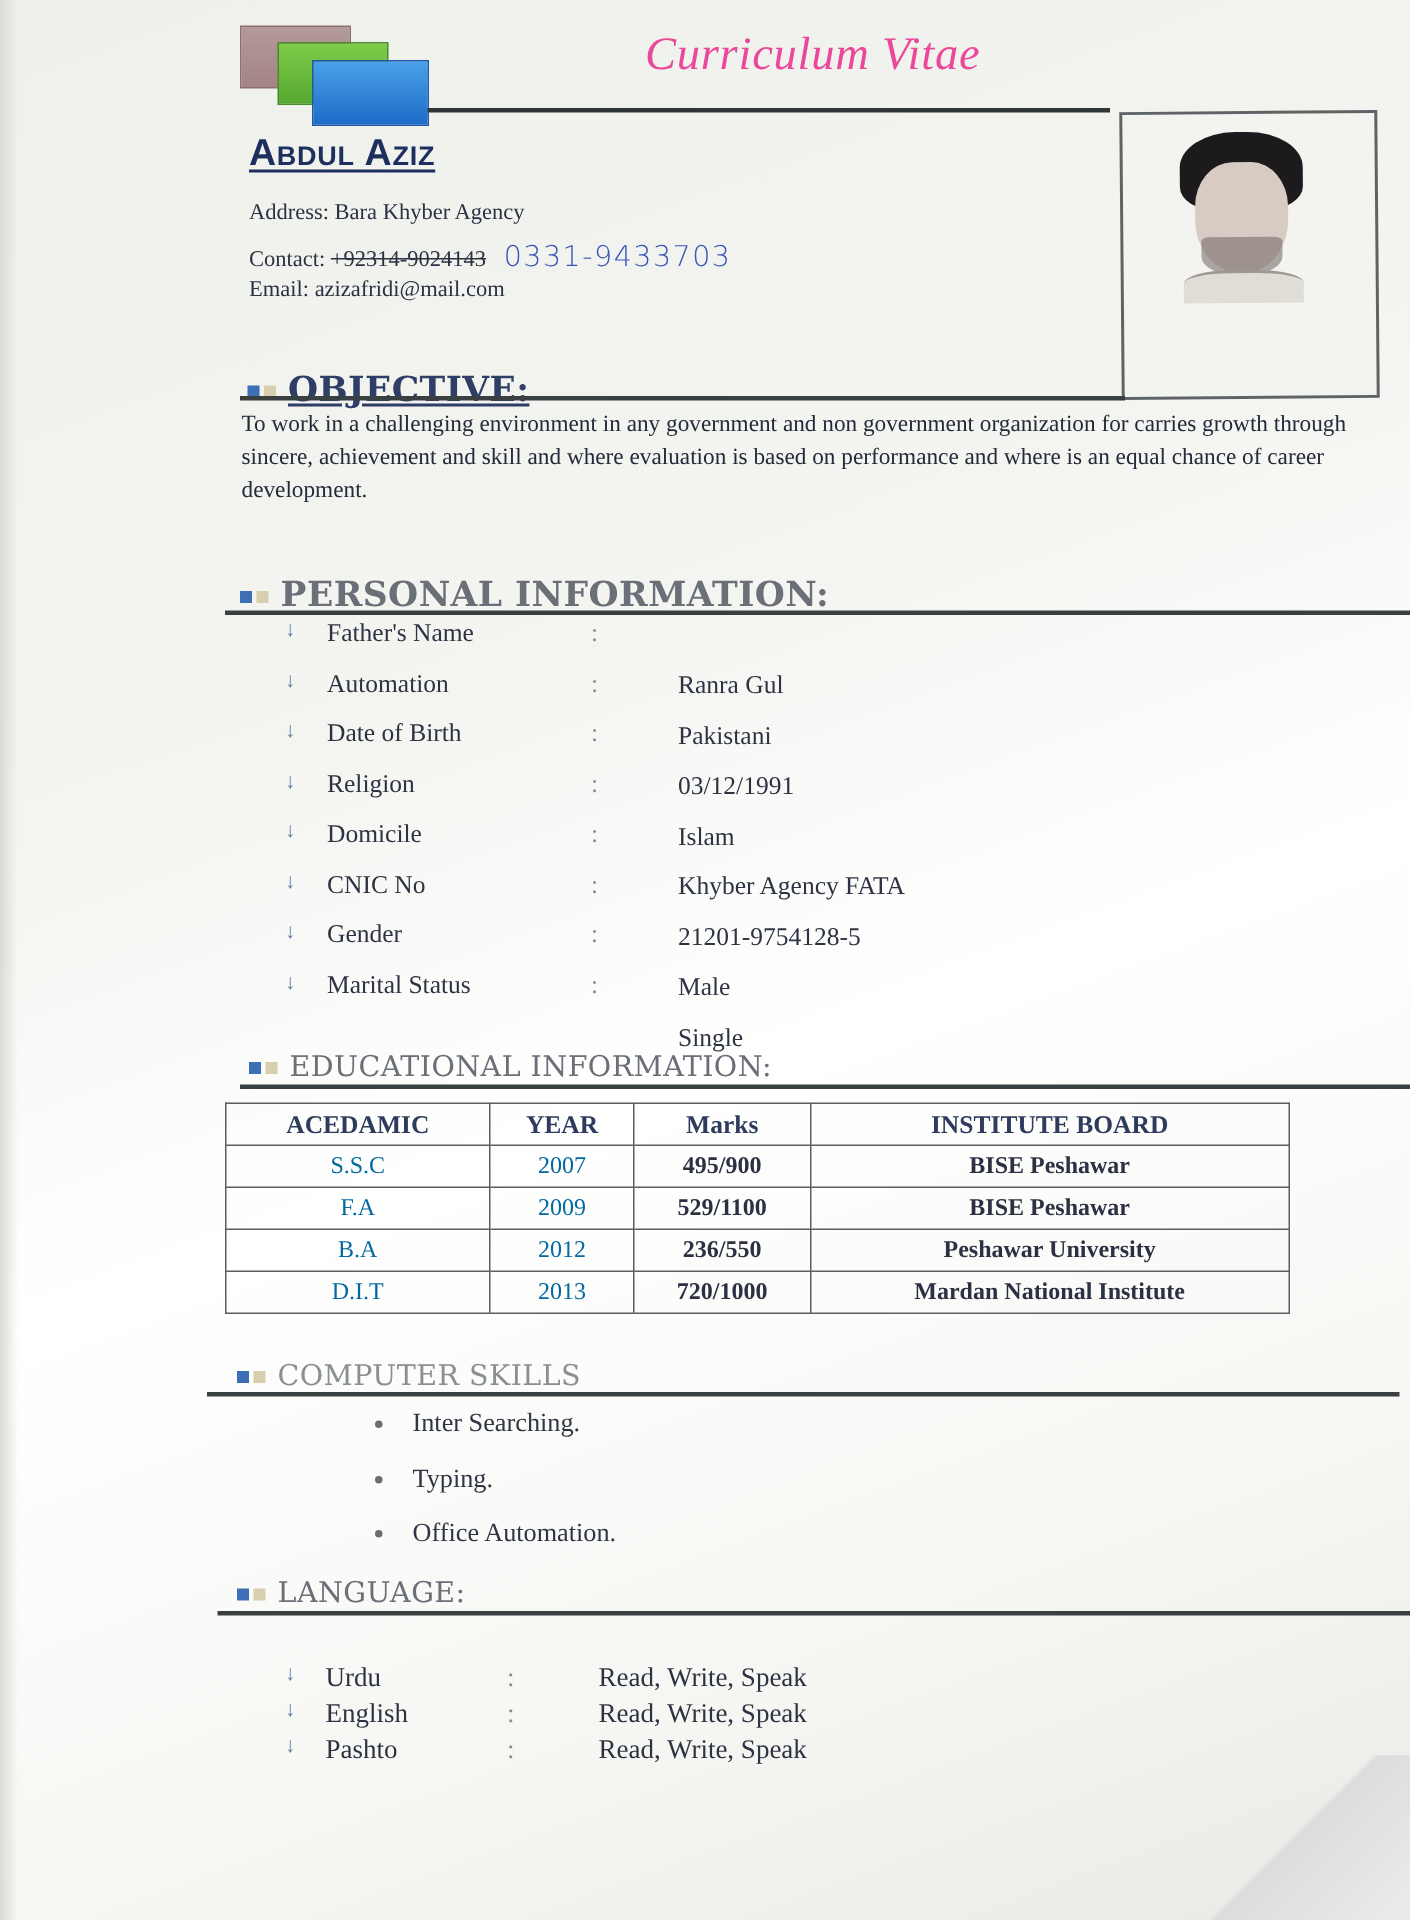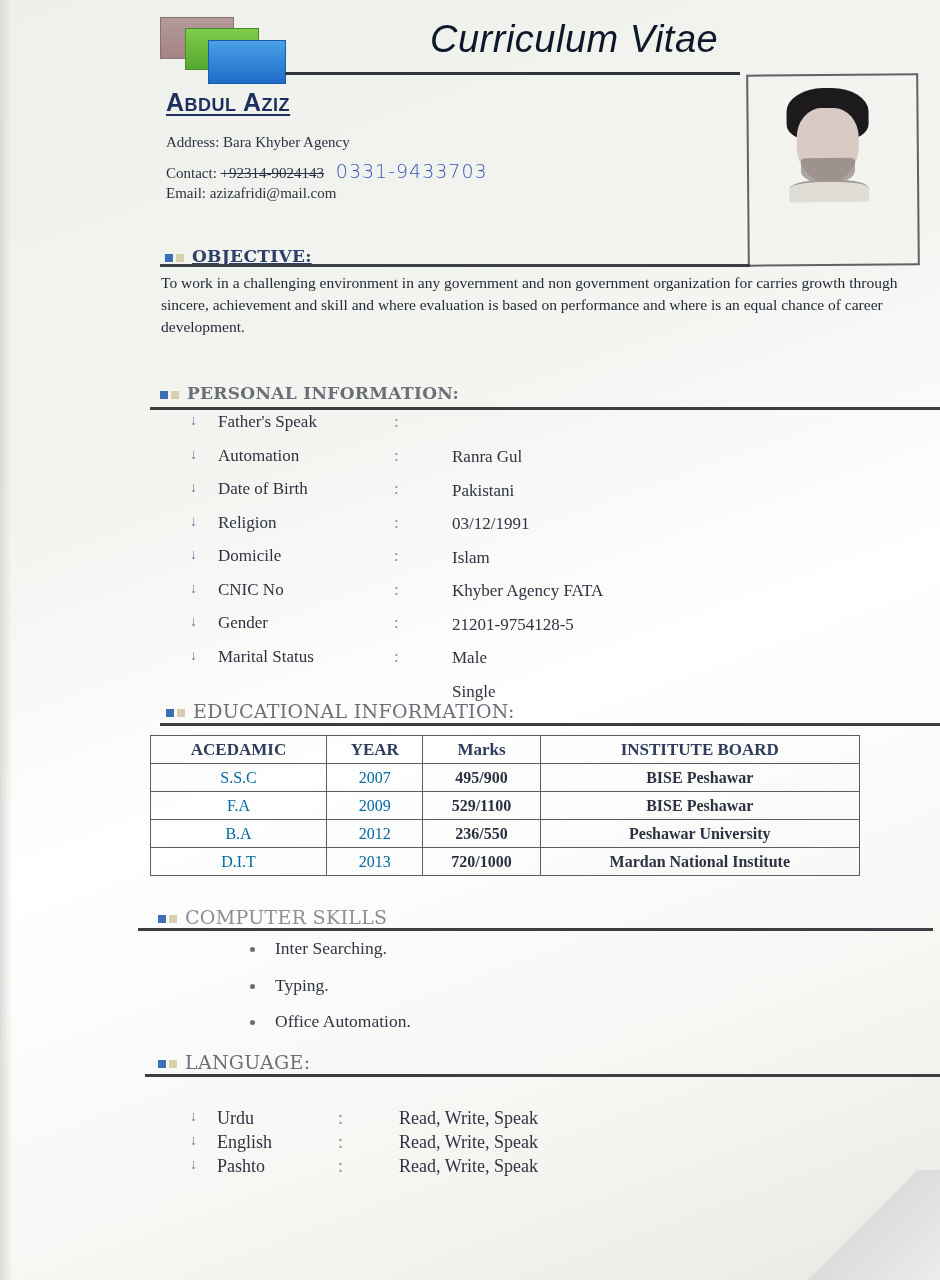--- a/index.html
+++ b/index.html
@@ -18,22 +18,22 @@
     background: linear-gradient(135deg, rgba(255,255,255,0) 48%, #dcdcdc 50%, #ececec 100%);
   }
   
   .logo { position: absolute; left: 160px; top: 15px; width: 130px; height: 70px; }
   .logo .b1 { position: absolute; left: 0; top: 2px; width: 72px; height: 40px; background: linear-gradient(#b49a9a, #a48484); border: 1px solid #8a7070; }
   .logo .b2 { position: absolute; left: 25px; top: 13px; width: 72px; height: 40px; background: linear-gradient(#7fcc4a, #56a830); border: 1px solid #4a8a2c; }
   .logo .b3 { position: absolute; left: 48px; top: 25px; width: 76px; height: 42px; background: linear-gradient(#4aa0e8, #1d6cc8); border: 1px solid #1a5aa8; }
 
   .cv-title {
     position: absolute; left: 430px; top: 18px;
-    font-family: Liberation Sans, sans-serif; font-style: italic;
-    font-size: 38px; color: #0f172a; letter-spacing: 0.5px;
+    font-family: Liberation Serif, serif; font-style: italic;
+    font-size: 31px; color: #ec4899; letter-spacing: 0.5px;
   }
   .title-rule { position: absolute; left: 285px; top: 72px; width: 455px; height: 3px; background: #2f3436; }
 
   .name {
     position: absolute; left: 166px; top: 88px;
     font-family: "Liberation Sans", sans-serif; font-weight: bold;
     font-size: 25px; color: #1d2f5e; font-variant: small-caps;
     text-decoration: underline; text-underline-offset: 3px; letter-spacing: 0.5px;
   }
   .contact-line { position: absolute; left: 166px; font-size: 15px; color: #2b3142; }
@@ -47,21 +47,21 @@
     position: absolute; left: 747px; top: 74px; width: 168px; height: 188px;
     border: 2px solid #5e6466; background: #f3f4f0; transform: rotate(-0.5deg);
   }
   .photo-hair { position: absolute; left: 38px; top: 12px; width: 82px; height: 52px; background: #1c1a1d; border-radius: 45% 45% 30% 30%; }
   .photo-face { position: absolute; left: 48px; top: 32px; width: 62px; height: 74px; background: #d8cbc4; border-radius: 40% 40% 48% 48%; }
   .photo-beard { position: absolute; left: 52px; top: 82px; width: 54px; height: 26px; background: #6e6560; border-radius: 10% 10% 50% 50%; opacity: 0.55; }
   .photo-collar { position: absolute; left: 40px; top: 104px; width: 80px; height: 20px; background: #e0ddd6; border-top: 2px solid #9e988e; border-radius: 40% 40% 0 0; }
 
   .section-head {
     position: absolute; font-family: "DejaVu Serif", serif; font-weight: bold;
-    font-size: 17px; color: #6a6f78; letter-spacing: 0.3px;
+    font-size: 23px; color: #6a6f78; letter-spacing: 0.3px;
   }
   .section-head .sq { display: inline-block; width: 8px; height: 8px; background: #3d6fb6; margin-right: 3px; vertical-align: middle; }
   .section-head .sq2 { display: inline-block; width: 8px; height: 8px; background: #d8cfae; margin-right: 8px; vertical-align: middle; }
   .section-head.normal { font-weight: normal; font-size: 19px; }
   .rule { position: absolute; height: 3px; background: #3a3f42; }
 
   .objective {
     position: absolute; left: 161px; top: 272px; width: 780px;
     font-size: 15.5px; line-height: 22px; color: #232a3a;
   }
@@ -138,21 +138,21 @@
 <div class="objective">To work in a challenging environment in any government and non government organization for carries growth through sincere, achievement and skill and where evaluation is based on performance and where is an equal chance of career development.</div>
 
 <div class="section-head" style="left:160px; top:383px;">
   <span class="sq"></span><span class="sq2"></span><span>PERSONAL INFORMATION:</span>
 </div>
 <div class="rule" style="left:150px; top:407px; width:790px;"></div>
 
 <div class="info-list">
   <div class="info-row">
     <span class="arrow">↓</span>
-    <span class="label">Father's Speak</span>
+    <span class="label">Father's Name</span>
     <span class="colon">:</span>
     <span class="value">Ranra Gul</span>
   </div>
   <div class="info-row">
     <span class="arrow">↓</span>
     <span class="label">Automation</span>
     <span class="colon">:</span>
     <span class="value">Pakistani</span>
   </div>
   <div class="info-row">

